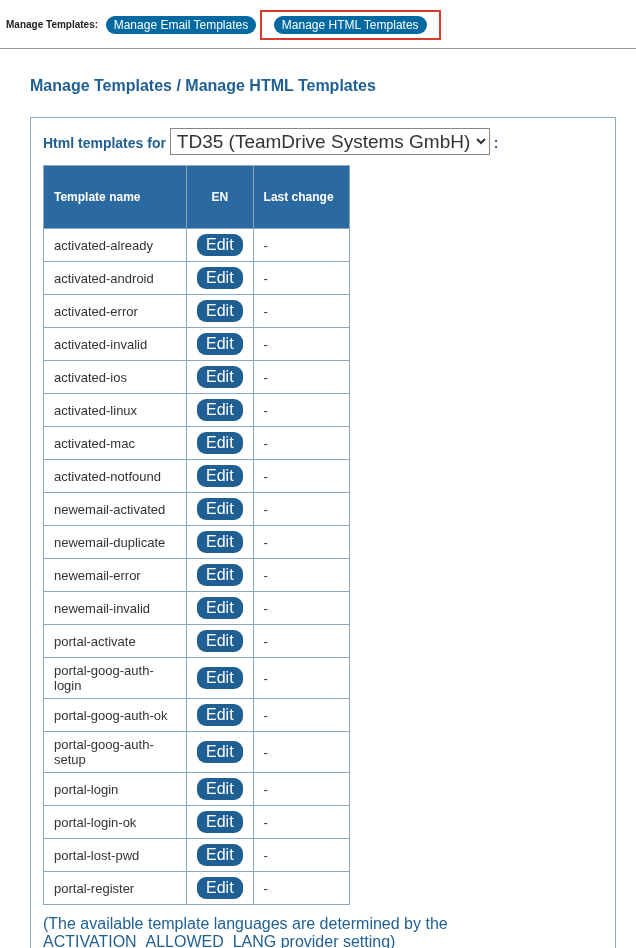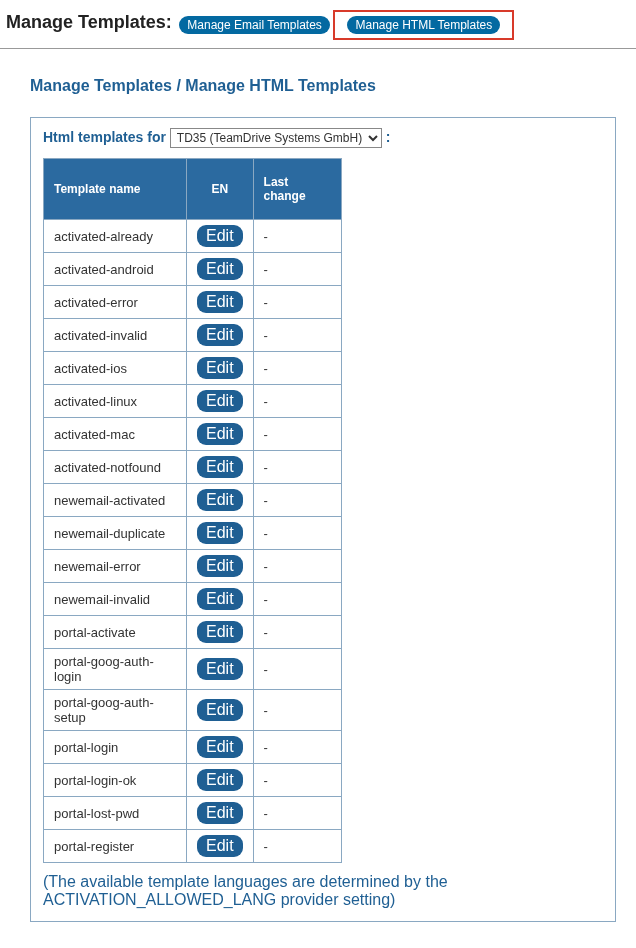--- a/index.html
+++ b/index.html
@@ -9,21 +9,21 @@
       color: #333;
       background: #fff;
       width: 636px;
     }
     .top-bar {
       padding: 10px 6px 8px 6px;
       border-bottom: 1px solid #999;
     }
     .top-bar-label {
       font-weight: bold;
-      font-size: 18px;
+      font-size: 10px;
       color: #222;
       margin-right: 4px;
     }
     .pill-button {
       display: inline-block;
       background: #0369a1;
       color: #fff;
       border: none;
       border-radius: 10px;
       padding: 2px 8px;
@@ -51,51 +51,51 @@
       width: 586px;
       padding: 10px 12px 12px 12px;
     }
     .panel-header {
       color: #1f5f93;
       font-weight: bold;
       font-size: 14px;
       margin-bottom: 10px;
     }
     .panel-header select {
-      font-size: 12px;
+      font-size: 19px;
       font-weight: normal;
       color: #333;
       border: 1px solid #888;
       background: #fff;
       padding: 1px 2px;
     }
     table.templates {
       border-collapse: collapse;
       border: 1px solid #8aa8c2;
     }
     table.templates th {
       background: #2b6aa0;
       color: #fff;
       font-weight: bold;
       font-size: 12px;
       text-align: left;
-      padding: 16px 10px;
+      padding: 24px 10px;
       border: 1px solid #8aa8c2;
     }
     table.templates th.col-en { text-align: center; }
     table.templates td {
       border: 1px solid #8aa8c2;
       padding: 5px 10px;
       font-size: 13px;
       color: #333;
       vertical-align: middle;
     }
     .col-name { width: 143px; }
     .col-en { width: 50px; text-align: center; margin-left: 44px; }
-    .col-last { width: 88px; }
+    .col-last { width: 96px; }
     .edit-btn {
       background: #1f5f93;
       color: #fff;
       border: none;
       border-radius: 9px;
       padding: 2px 9px;
       font-size: 16px;
       cursor: pointer;
     }
     .footnote {
@@ -196,20 +196,25 @@
           <td class="col-name">portal-activate</td>
           <td class="col-en"><button class="edit-btn">Edit</button></td>
           <td class="col-last">-</td>
         </tr>
         <tr>
           <td class="col-name">portal-goog-auth-login</td>
           <td class="col-en"><button class="edit-btn">Edit</button></td>
           <td class="col-last">-</td>
         </tr>
         <tr>
+          <td class="col-name">portal-goog-auth-ok</td>
+          <td class="col-en"><button class="edit-btn">Edit</button></td>
+          <td class="col-last">-</td>
+        </tr>
+        <tr>
           <td class="col-name">portal-goog-auth-setup</td>
           <td class="col-en"><button class="edit-btn">Edit</button></td>
           <td class="col-last">-</td>
         </tr>
         <tr>
           <td class="col-name">portal-login</td>
           <td class="col-en"><button class="edit-btn">Edit</button></td>
           <td class="col-last">-</td>
         </tr>
         <tr>

